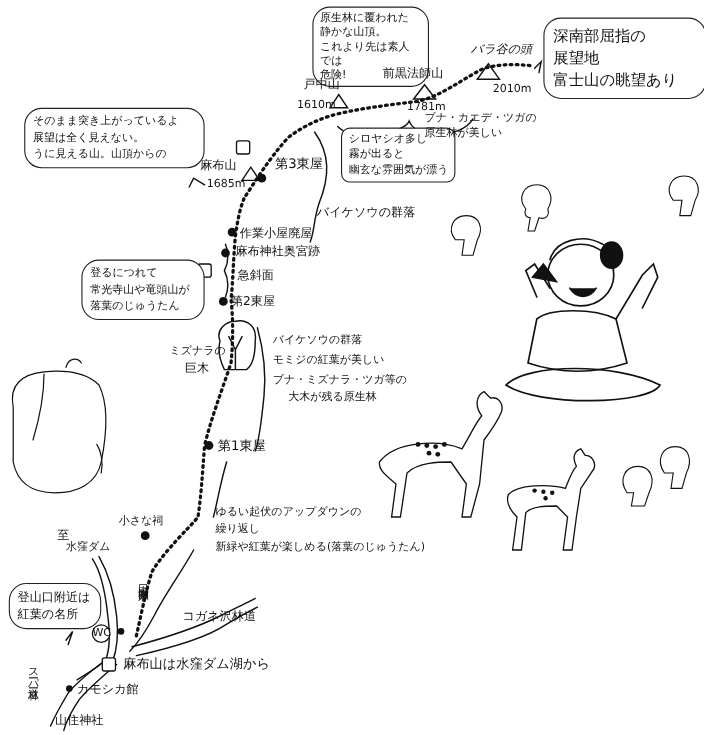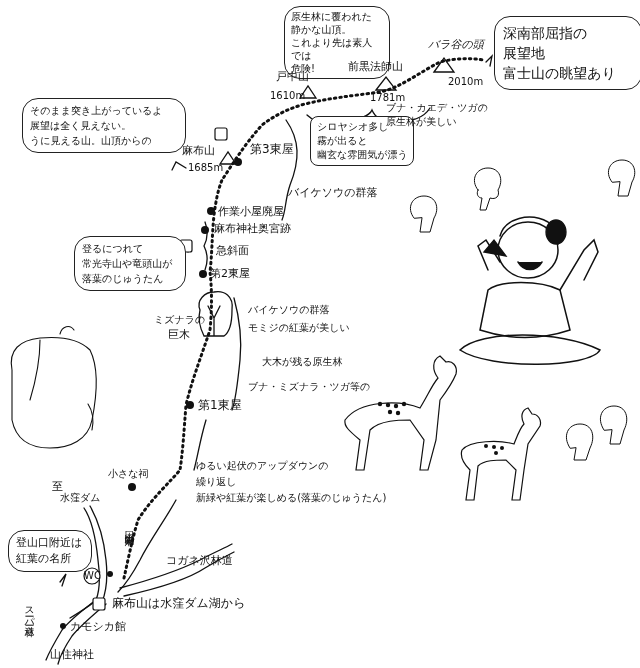--- a/index.html
+++ b/index.html
@@ -178,18 +178,18 @@
   <span class="bubble-line">シロヤシオ多し</span>
   <span class="bubble-line">霧が出ると</span>
   <span class="bubble-line">幽玄な雰囲気が漂う</span>
 </div>
 <span class="lbl lbl-sm" style="left:386px; top:102px;">ブナ・カエデ・ツガの</span>
 <span class="lbl lbl-sm" style="left:386px; top:116px;">原生林が美しい</span>
 <span class="lbl" style="left:288px; top:186px;">バイケソウの群落</span>
 
 <span class="lbl lbl-sm" style="left:248px; top:304px;">バイケソウの群落</span>
 <span class="lbl lbl-sm" style="left:248px; top:322px;">モミジの紅葉が美しい</span>
-<span class="lbl lbl-sm" style="left:248px; top:340px;margin-top:41px;">ブナ・ミズナラ・ツガ等の</span>
+<span class="lbl lbl-sm" style="left:248px; top:340px;">ブナ・ミズナラ・ツガ等の</span>
 <span class="lbl lbl-sm" style="left:262px; top:356px;">大木が残る原生林</span>
 
 <span class="lbl lbl-sm" style="left:196px; top:460px;">ゆるい起伏のアップダウンの</span>
 <span class="lbl lbl-sm" style="left:196px; top:476px;">繰り返し</span>
 <span class="lbl lbl-sm" style="left:196px; top:492px;">新緑や紅葉が楽しめる(落葉のじゅうたん)</span>
 
 </body></html>

